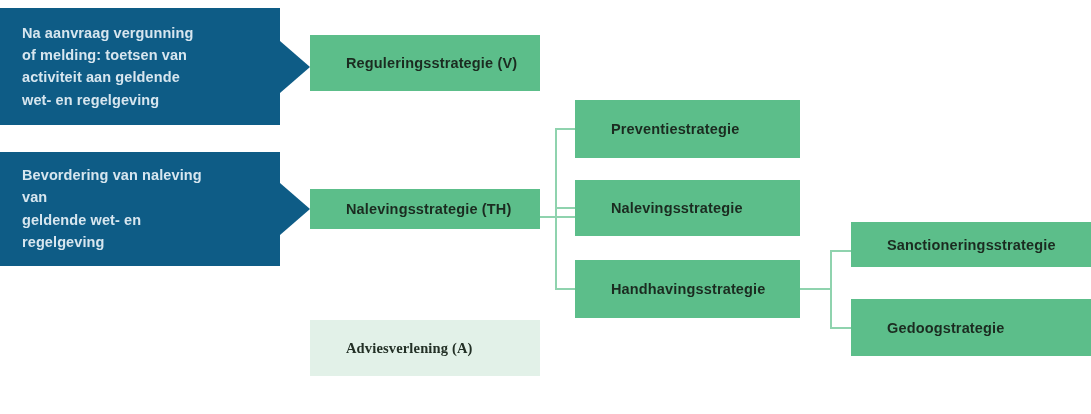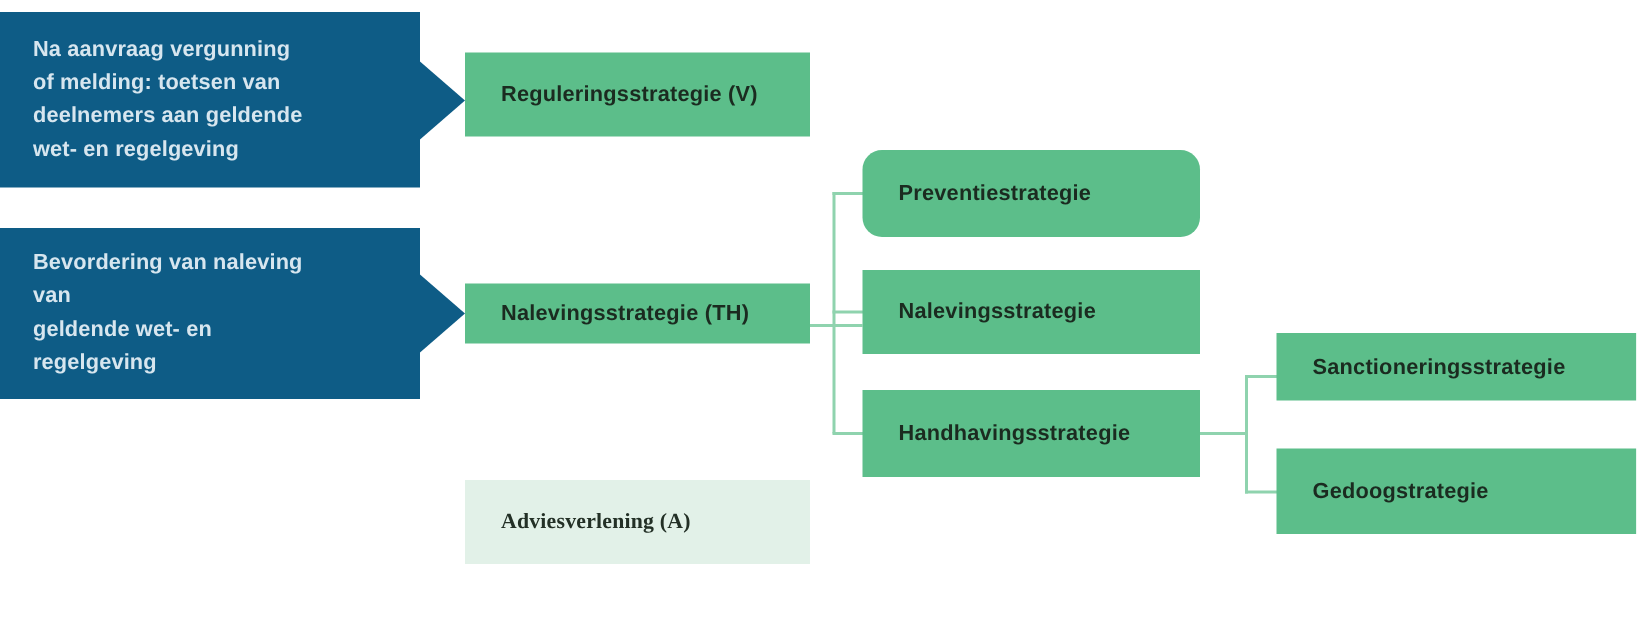--- a/index.html
+++ b/index.html
@@ -55,42 +55,42 @@
     position: absolute;
     background: var(--gfill, #5cbe8a);
     box-sizing: border-box;
     display: flex;
     align-items: center;
   }
   .gbox .gtext {
     font-size: 14.5px;
     font-weight: 700;
     color: #1b2b20;
-    padding-left: 24px;
+    padding-left: 36px;
     letter-spacing: 0.15px;
   }
   .gbox.pale .gtext { color: #233026; }
 
   
   .conn {
     position: absolute;
     background: #8fd3ae;
   }
   .conn.h { height: 2px; }
   .conn.v { width: 2px; }
 </style>
 </head>
 <body>
 
 <div id="diagram">
 
   <div class="pennant" style="left:0px; top:8px; width:280px; height:117px;">
     <div class="ptext">Na aanvraag vergunning
 of melding: toetsen van
-deelnemers aan geldende
+activiteit aan geldende
 wet- en regelgeving</div>
     <div class="tip"></div>
   </div>
 
   <div class="pennant" style="left:0px; top:152px; width:280px; height:114px;padding-left:18px;">
     <div class="ptext">Bevordering van naleving van
 geldende wet- en regelgeving</div>
     <div class="tip"></div>
   </div>
 
@@ -111,21 +111,21 @@
   </div>
 
   <div class="gbox" style="left:310px; top:189px; width:230px; height:40px;">
     <span class="gtext">Nalevingsstrategie (TH)</span>
   </div>
 
   <div class="gbox pale" style="left:310px; top:320px; width:230px; height:56px;font-family:Liberation Serif, serif; --gfill:#e2f1e8;">
     <span class="gtext">Adviesverlening (A)</span>
   </div>
 
-  <div class="gbox" style="left:575px; top:100px; width:225px; height:58px;border-radius:13px;">
+  <div class="gbox" style="left:575px; top:100px; width:225px; height:58px;">
     <span class="gtext">Preventiestrategie</span>
   </div>
 
   <div class="gbox" style="left:575px; top:180px; width:225px; height:56px;">
     <span class="gtext">Nalevingsstrategie</span>
   </div>
 
   <div class="gbox" style="left:575px; top:260px; width:225px; height:58px;">
     <span class="gtext">Handhavingsstrategie</span>
   </div>

